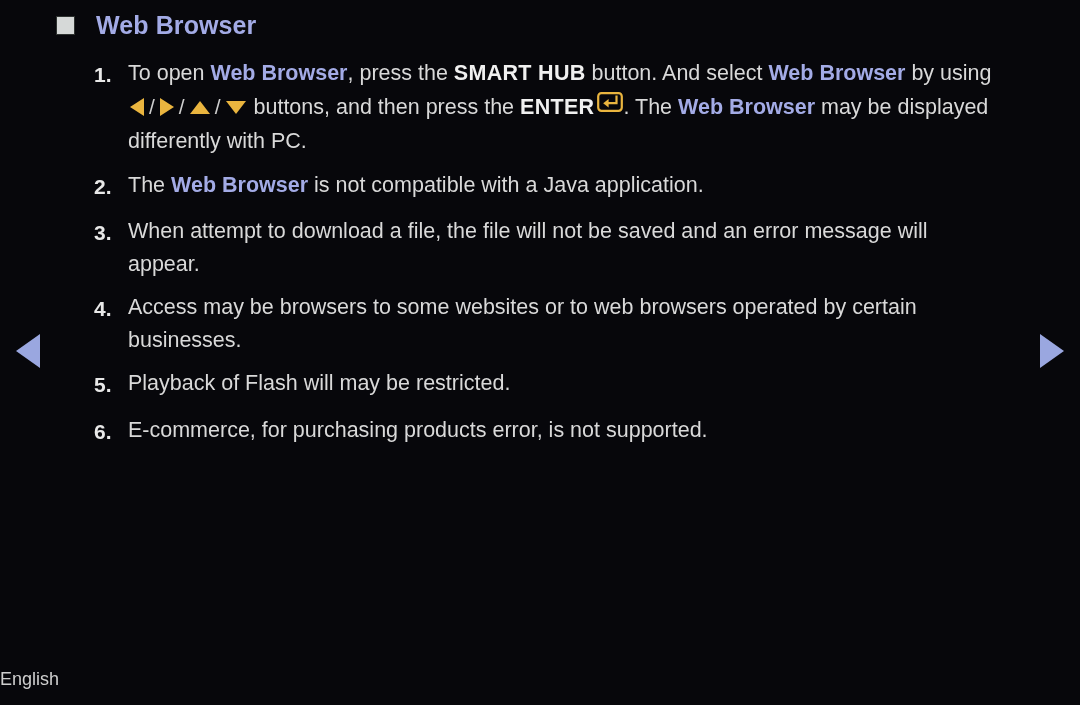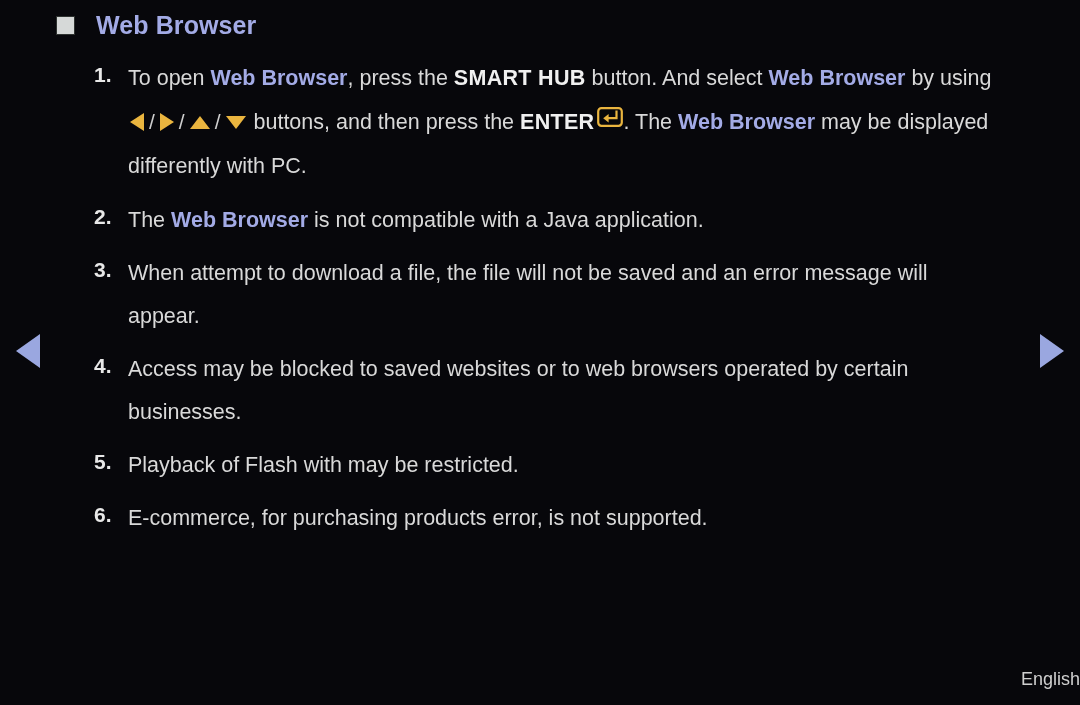--- a/index.html
+++ b/index.html
@@ -57,21 +57,21 @@
     flex: 0 0 34px;
     text-align: left;
     font-size: 21px;
     font-weight: bold;
     color: #e8e8e8;
     line-height: 36.5px;
   }
   .item-body {
     flex: 1 1 auto;
     font-size: 21.5px;
-    line-height: 43px;
+    line-height: 33px;
     color: #d9d9d9;
   }
   .item-body .kw {
     color: #a3abe6;
     font-weight: bold;
   }
   .item-body .strong {
     color: #f0f0f0;
     font-weight: bold;
     letter-spacing: 0.3px;
@@ -146,21 +146,21 @@
     border-bottom: 17px solid transparent;
     border-left: 24px solid #9aa7e0;
   }
 
   
   .footer-lang {
     position: absolute;
     left: 0;
     right: 0;
     top: 669px;
-    text-align: right;
+    text-align: left;
     font-size: 18px;
     color: #cfcfcf;
   }
 </style>
 </head>
 <body>
 
 <div class="heading-row">
   <span class="bullet-square"></span>
   <span class="heading-text">Web Browser</span>
@@ -178,25 +178,25 @@
     <div class="list-item">
       <div class="item-number">2.</div>
       <div class="item-body">The <span class="kw">Web Browser</span> is not compatible with a Java application.</div>
     </div>
     <div class="list-item">
       <div class="item-number">3.</div>
       <div class="item-body">When attempt to download a file, the file will not be saved and an error message will appear.</div>
     </div>
     <div class="list-item">
       <div class="item-number">4.</div>
-      <div class="item-body">Access may be blocked to saved websites or to web browsers operated by certain businesses.</div>
+      <div class="item-body">Access may be browsers to some websites or to web browsers operated by certain businesses.</div>
     </div>
     <div class="list-item">
       <div class="item-number">5.</div>
-      <div class="item-body">Playback of Flash with may be restricted.</div>
+      <div class="item-body">Playback of Flash will may be restricted.</div>
     </div>
     <div class="list-item">
       <div class="item-number">6.</div>
       <div class="item-body">E-commerce, for purchasing products error, is not supported.</div>
     </div>
   </div>
 
 <div class="nav-arrow nav-prev"></div>
 <div class="nav-arrow nav-next"></div>
 

